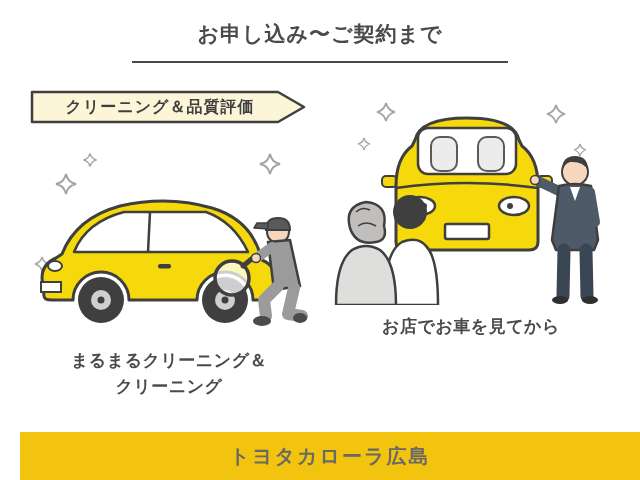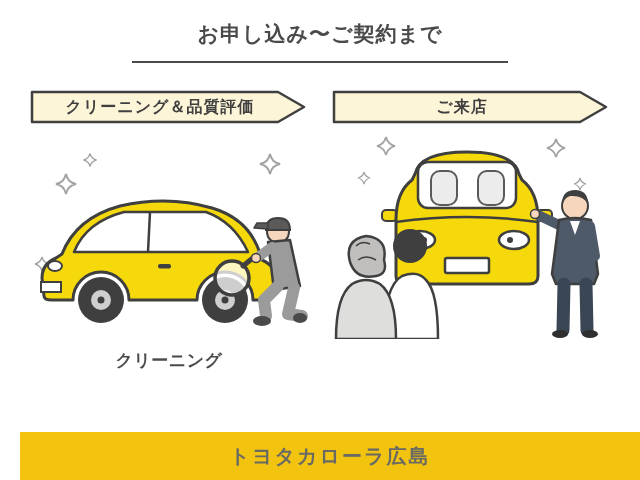--- a/index.html
+++ b/index.html
@@ -83,31 +83,26 @@
             <circle cx="226" cy="110" r="4.5" fill="#f6d7bd" stroke="#3f3f3f" stroke-width="1.5"></circle>
             <path d="M248,138 L234,152 L236,168" fill="none" stroke="#9b9b9b" stroke-width="12" stroke-linecap="round" stroke-linejoin="round"></path>
             <ellipse cx="232" cy="173" rx="9" ry="5" fill="#4a4a4a"></ellipse>
             <path d="M264,140 L258,166 L272,168" fill="none" stroke="#9b9b9b" stroke-width="12" stroke-linecap="round" stroke-linejoin="round"></path>
             <ellipse cx="270" cy="170" rx="7" ry="5" fill="#4a4a4a"></ellipse>
           </g>
         </g>
       </svg>
 
       <div class="caption">
+        <div>まるまるクリーニング＆</div>
         <div>クリーニング</div>
       </div>
     </div>
 
     <div class="panel">
-      <div class="badge">
-        <svg width="278" height="34" viewBox="0 0 278 34">
-          <polygon points="2,2 248,2 274,17 248,32 2,32" fill="#fdf5d7" stroke="#3f3f3f" stroke-width="2.5" stroke-linejoin="round"></polygon>
-        </svg>
-        <div class="badge-label">ご来店</div>
-      </div>
 
       <svg class="illus" viewBox="0 0 278 205">
 
         <use href="#sparkle" transform="translate(54,12) scale(0.9)"></use>
         <use href="#sparkle" transform="translate(32,44) scale(0.6)"></use>
         <use href="#sparkle" transform="translate(224,14) scale(0.9)"></use>
         <use href="#sparkle" transform="translate(248,50) scale(0.6)"></use>
 
         <g>
           <rect x="50" y="76" width="15" height="11" rx="4" fill="#f6d90a" stroke="#3f3f3f" stroke-width="2"></rect>
@@ -141,20 +136,21 @@
         <g>
           <circle cx="78" cy="112" r="16" fill="#3f3f3f" stroke="#3f3f3f" stroke-width="2"></circle>
           <path d="M52,205 Q52,152 70,142 Q86,136 94,146 Q106,158 106,205 Z" fill="#ffffff" stroke="#3f3f3f" stroke-width="2.5" stroke-linejoin="round"></path>
           <path d="M18,128 Q12,106 34,102 Q56,104 52,126 Q56,140 44,142 Q24,146 18,128 Z" fill="#c0bfbd" stroke="#3f3f3f" stroke-width="2.5" stroke-linejoin="round"></path>
           <path d="M24,112 Q30,106 38,110 M26,126 Q34,120 44,126" fill="none" stroke="#3f3f3f" stroke-width="1.5"></path>
           <path d="M4,205 Q4,162 20,150 Q34,142 48,150 Q64,162 64,205 Z" fill="#dededc" stroke="#3f3f3f" stroke-width="2.5" stroke-linejoin="round"></path>
         </g>
       </svg>
 
       <div class="caption">
+        <div>お店でお車を見てから</div>
       </div>
     </div>
   </div>
 
   <div class="footer">
     <div class="footer-text">トヨタカローラ広島</div>
   </div>
 </div>
 
 </body></html>

